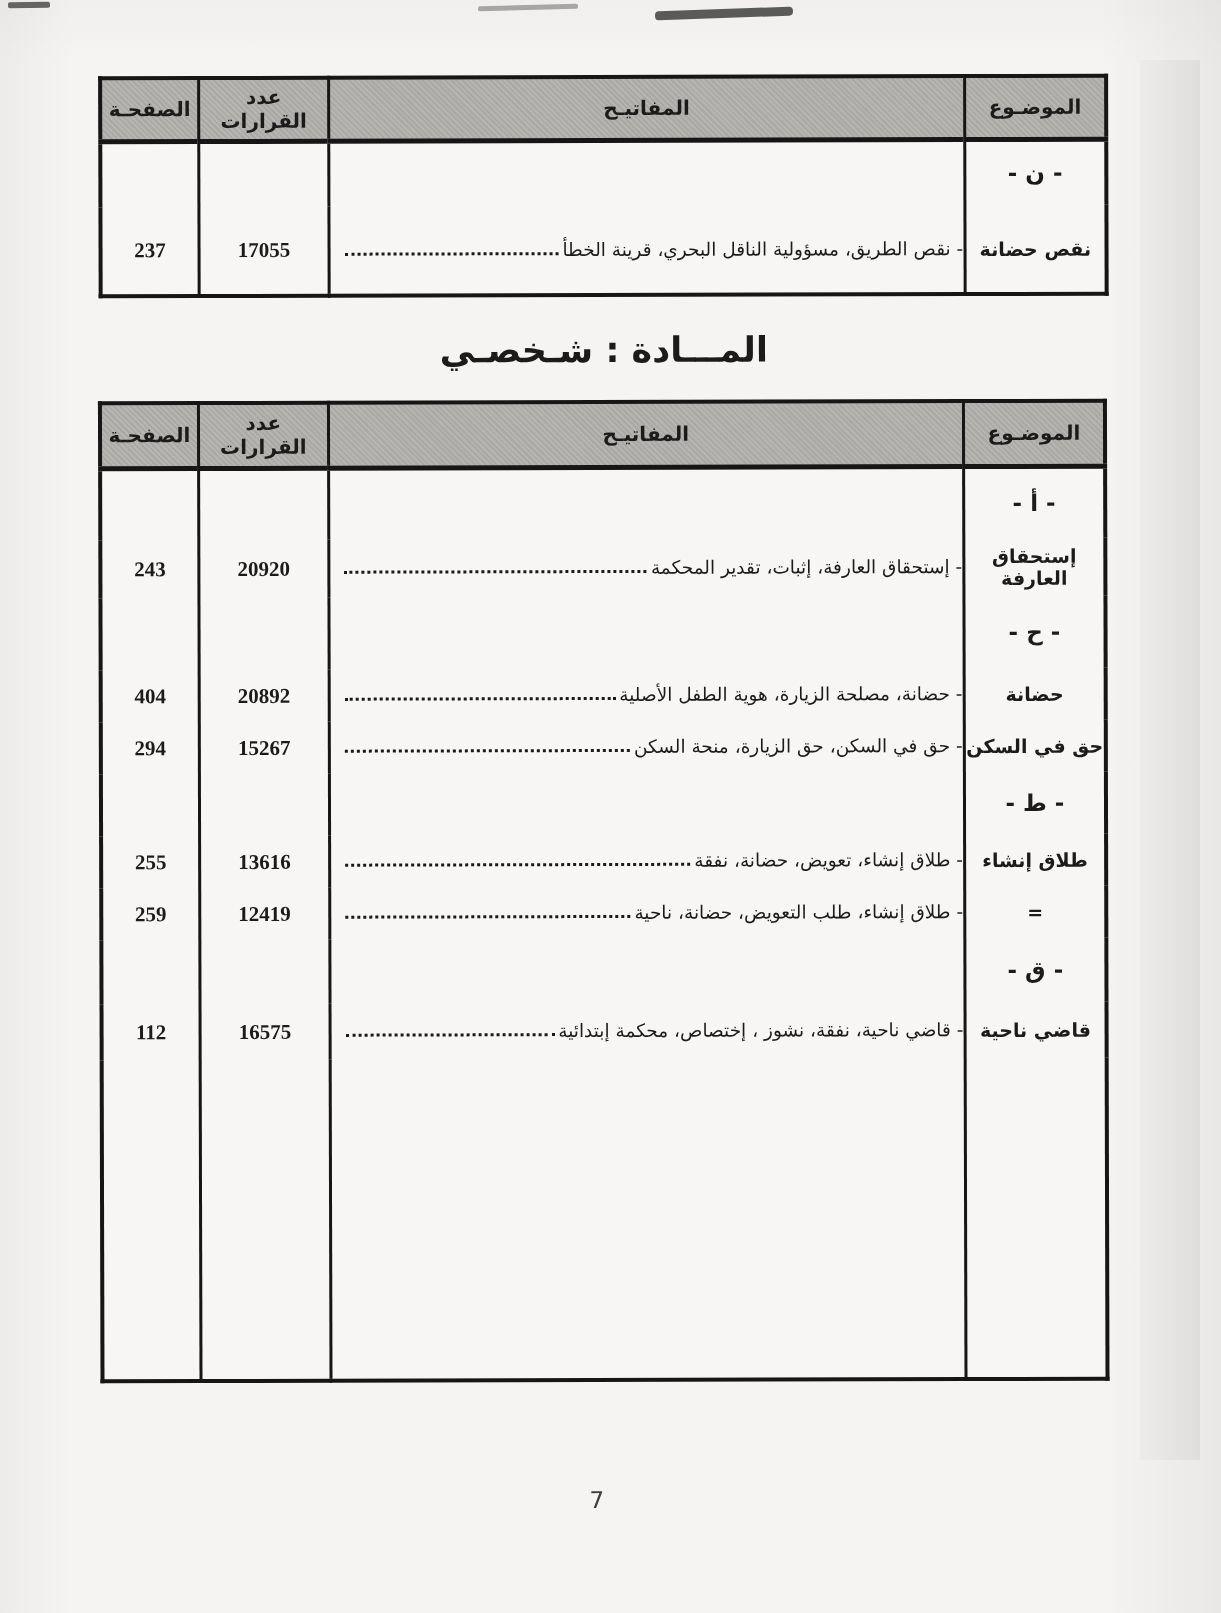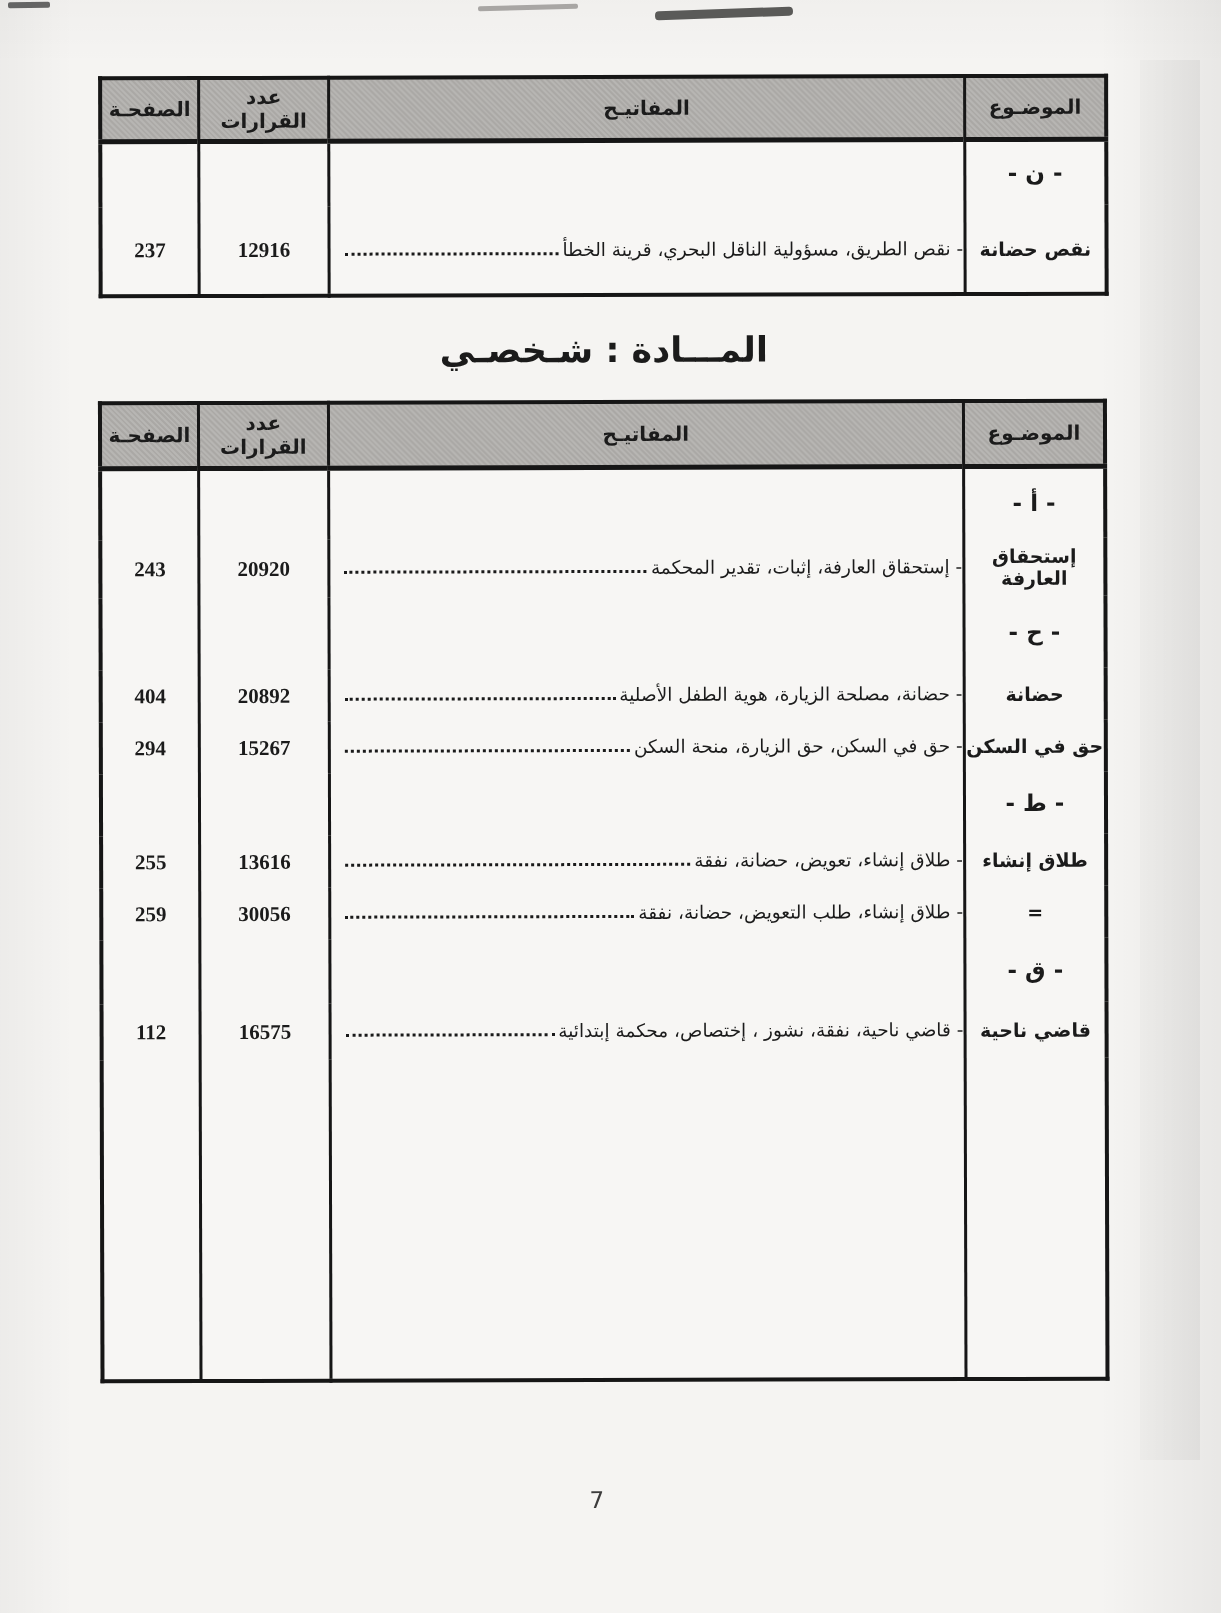--- a/index.html
+++ b/index.html
@@ -136,21 +136,21 @@
           <td class="num"></td>
         </tr>
         <tr>
           <td class="subject">نقص حضانة</td>
           <td class="keys">
             <div class="keysline">
               <span class="ktext">- نقص الطريق، مسؤولية الناقل البحري، قرينة الخطأ</span>
               <span class="leader"></span>
             </div>
           </td>
-          <td class="num">12916</td>
+          <td class="num">17055</td>
           <td class="num">237</td>
         </tr>
       </tbody>
     </table>
 
     <div class="material-title">المـــادة : شـخصـي</div>
 
     <table class="idx" id="table2">
       <colgroup>
         <col class="c-subject">
@@ -226,25 +226,25 @@
               <span class="leader"></span>
             </div>
           </td>
           <td class="num">13616</td>
           <td class="num">255</td>
         </tr>
         <tr class="h52">
           <td class="subject">=</td>
           <td class="keys">
             <div class="keysline">
-              <span class="ktext">- طلاق إنشاء، طلب التعويض، حضانة، نفقة</span>
-              <span class="leader"></span>
-            </div>
-          </td>
-          <td class="num">30056</td>
+              <span class="ktext">- طلاق إنشاء، طلب التعويض، حضانة، ناحية</span>
+              <span class="leader"></span>
+            </div>
+          </td>
+          <td class="num">12419</td>
           <td class="num">259</td>
         </tr>
         <tr class="h64">
           <td class="subject"><span class="section-letter">- ق -</span></td>
           <td class="keys"></td>
             <td class="num"></td>
             <td class="num"></td>
         </tr>
         <tr class="h56">
           <td class="subject">قاضي ناحية</td>

